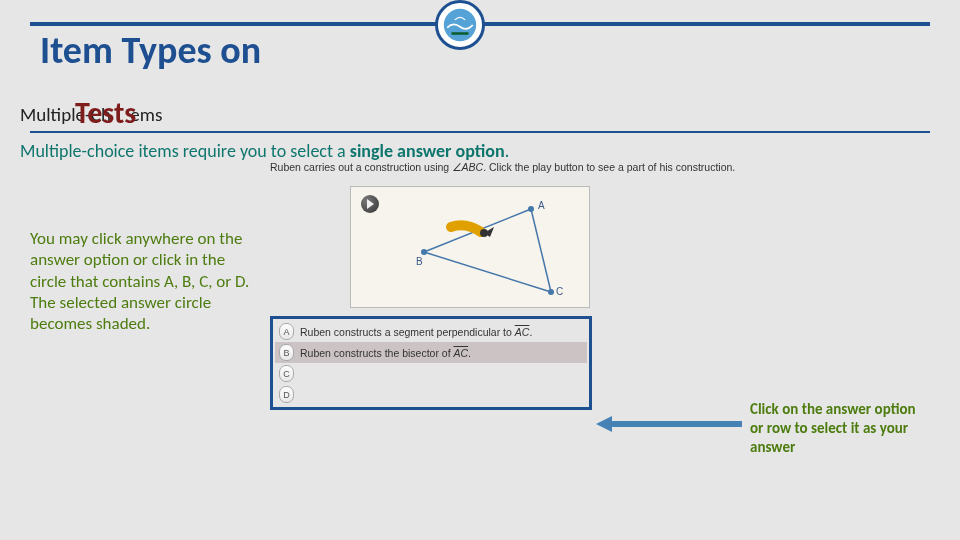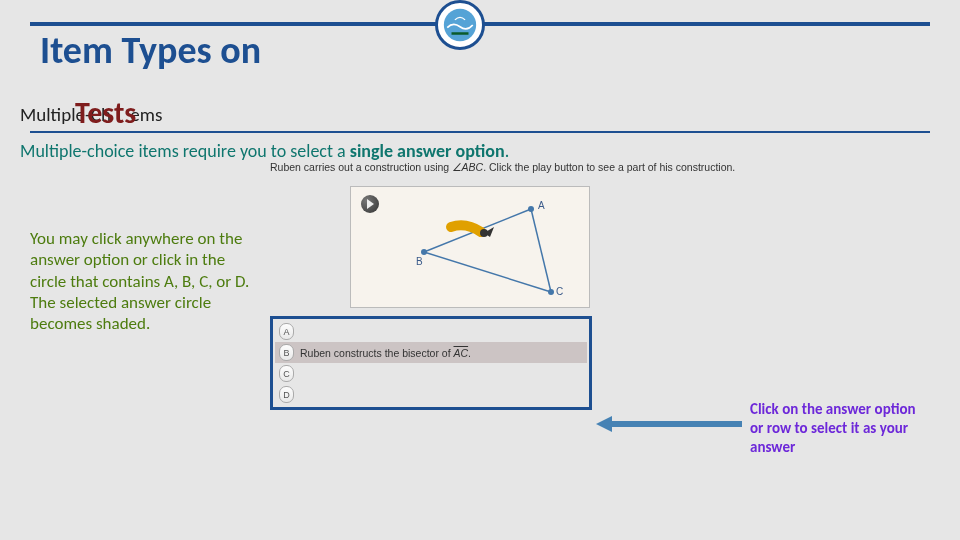--- a/index.html
+++ b/index.html
@@ -88,21 +88,21 @@
     color: #4d7c0f;
     line-height: 1.25;
   }
   .callout {
     position: absolute;
     left: 750px;
     top: 400px;
     width: 175px;
     font-size: 15px;
     font-weight: bold;
-    color: #6d28d9;
+    color: #4d7c0f;
     line-height: 1.25;
   }
   .example {
     position: absolute;
     left: 270px;
     top: 160px;
     width: 470px;
     font-family: Verdana, Arial, sans-serif;
   }
   .q-text {
@@ -236,20 +236,21 @@
       <circle cx="68" cy="36" r="4" fill="#333"></circle>
       <path d="M68 36 L78 30 L74 40 Z" fill="#333"></path>
       <text x="122" y="12" font-size="10" fill="#3a5a8a">A</text>
       <text x="0" y="68" font-size="10" fill="#3a5a8a">B</text>
       <text x="140" y="98" font-size="10" fill="#3a5a8a">C</text>
     </svg>
   </div>
   <div class="options">
     <div class="opt-row">
       <div class="opt-bubble">A</div>
+      <div><span>Ruben constructs a segment perpendicular to </span><span class="ac-over">AC</span><span>.</span></div>
     </div>
     <div class="opt-row sel">
       <div class="opt-bubble">B</div>
       <div><span>Ruben constructs the bisector of </span><span class="ac-over">AC</span><span>.</span></div>
     </div>
     <div class="opt-row">
       <div class="opt-bubble">C</div>
     </div>
     <div class="opt-row">
       <div class="opt-bubble">D</div>

